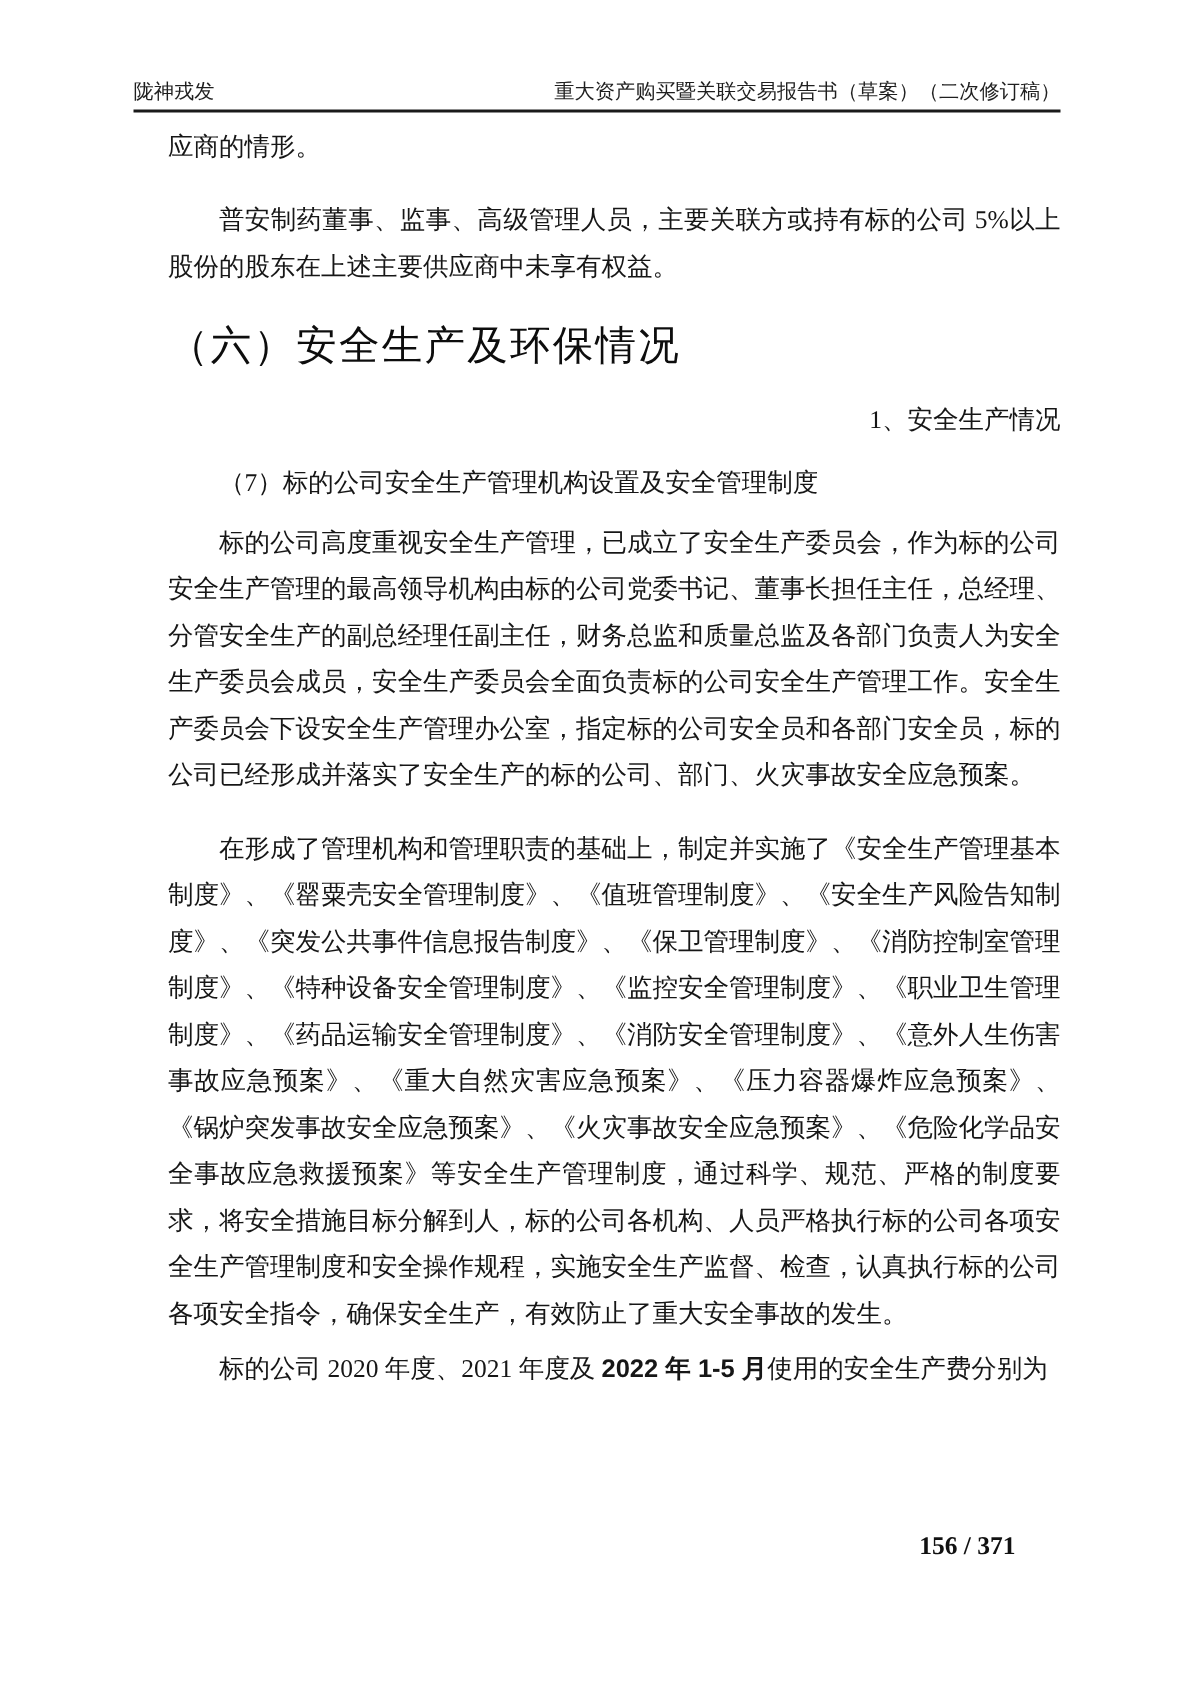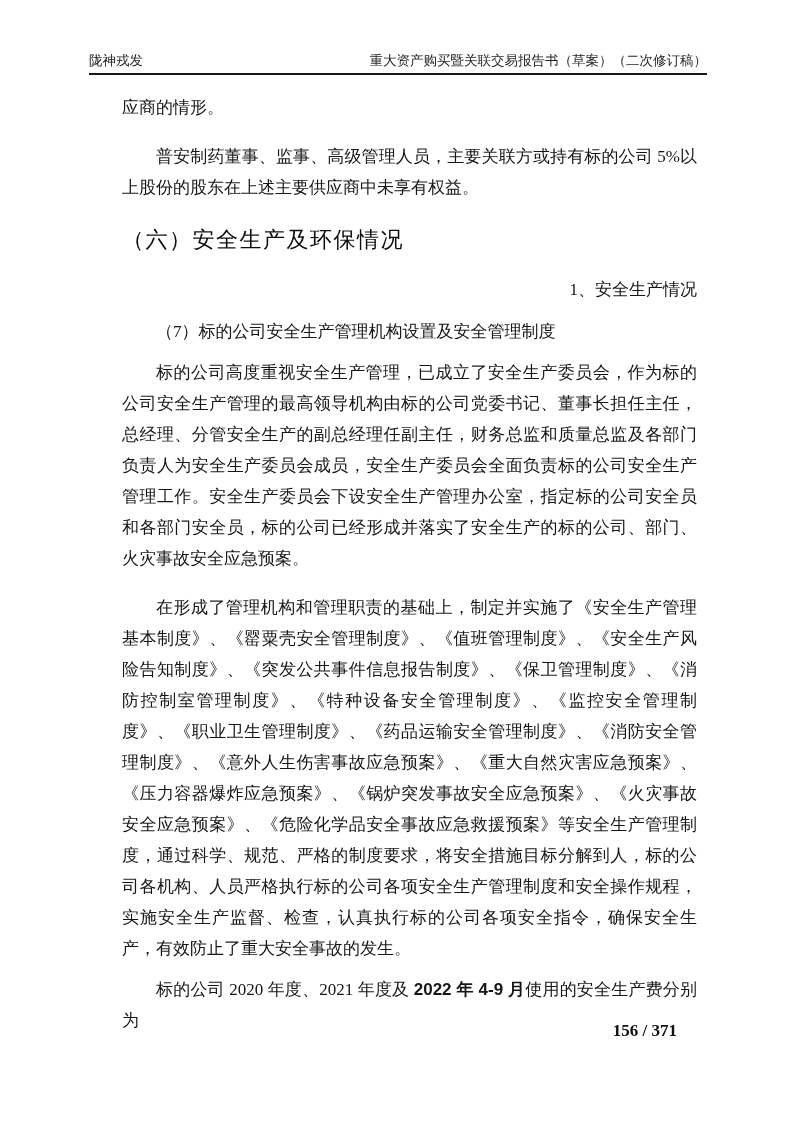--- a/index.html
+++ b/index.html
@@ -36,32 +36,32 @@
     position: absolute;
     top: 82px;
     left: 112px;
     width: 595px;
     font-size: 17px;
     line-height: 31px;
     text-align: justify;
     color: #161616;
   }
   .content p, .content h2 {
-    margin: 10px;
+    margin: 0;
     padding: 0;
     font-weight: normal;
   }
   .para { text-indent: 2em; }
   .para-continuation { text-indent: 0; }
   .mt-para { margin-top: 18px !important; }
   .section-heading {
     margin-top: 22px !important;
     font-family: "Liberation Sans", "DejaVu Sans", sans-serif;
     font-weight: bold;
-    font-size: 22px;
+    font-size: 27px;
     line-height: 30px;
     letter-spacing: 1.5px;
     text-align: left;
     color: #0d0d0d;
   }
   .sub-heading-1 {
     margin-top: 19px !important;
     text-indent: 2em;
     text-align: right;
   }
@@ -108,21 +108,21 @@
 
     <p class="sub-heading-1">1、安全生产情况</p>
 
     <p class="sub-heading-2">（7）标的公司安全生产管理机构设置及安全管理制度</p>
 
     <p class="para para-org">标的公司高度重视安全生产管理，已成立了安全生产委员会，作为标的公司安全生产管理的最高领导机构由标的公司党委书记、董事长担任主任，总经理、分管安全生产的副总经理任副主任，财务总监和质量总监及各部门负责人为安全生产委员会成员，安全生产委员会全面负责标的公司安全生产管理工作。安全生产委员会下设安全生产管理办公室，指定标的公司安全员和各部门安全员，标的公司已经形成并落实了安全生产的标的公司、部门、火灾事故安全应急预案。</p>
 
     <p class="para mt-para">在形成了管理机构和管理职责的基础上，制定并实施了《安全生产管理基本制度》、《罂粟壳安全管理制度》、《值班管理制度》、《安全生产风险告知制度》、《突发公共事件信息报告制度》、《保卫管理制度》、《消防控制室管理制度》、《特种设备安全管理制度》、《监控安全管理制度》、《职业卫生管理制度》、《药品运输安全管理制度》、《消防安全管理制度》、《意外人生伤害事故应急预案》、《重大自然灾害应急预案》、《压力容器爆炸应急预案》、《锅炉突发事故安全应急预案》、《火灾事故安全应急预案》、《危险化学品安全事故应急救援预案》等安全生产管理制度，通过科学、规范、严格的制度要求，将安全措施目标分解到人，标的公司各机构、人员严格执行标的公司各项安全生产管理制度和安全操作规程，实施安全生产监督、检查，认真执行标的公司各项安全指令，确保安全生产，有效防止了重大安全事故的发生。</p>
 
 
-    <p class="para para-fees"><span>标的公司 2020 年度、2021 年度及 </span><span class="bold-sans">2022 年 4-9 月</span><span>使用的安全生产费分别为</span></p>
+    <p class="para para-fees"><span>标的公司 2020 年度、2021 年度及 </span><span class="bold-sans">2022 年 1-5 月</span><span>使用的安全生产费分别为</span></p>
 
   </div>
 
   <div class="page-footer">
     <span>156 / 371</span>
   </div>
 
 </div>
 
 </body></html>

